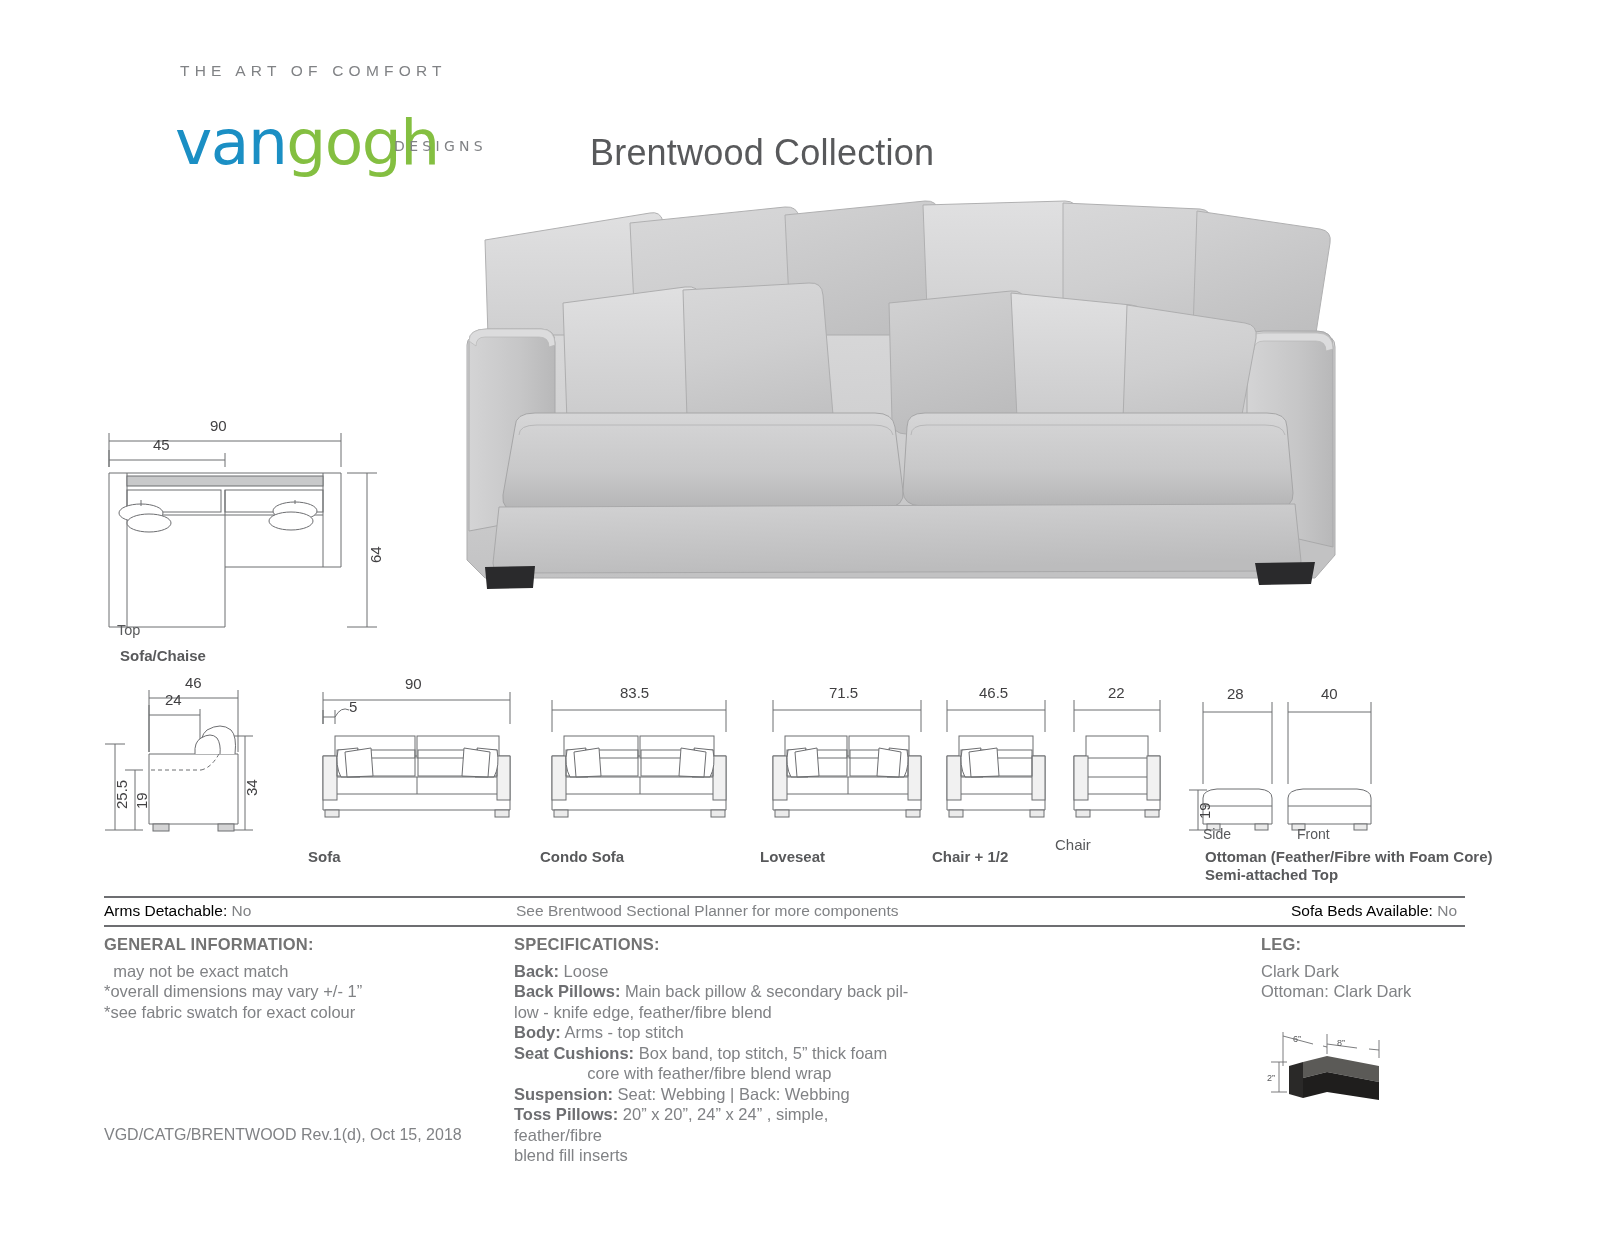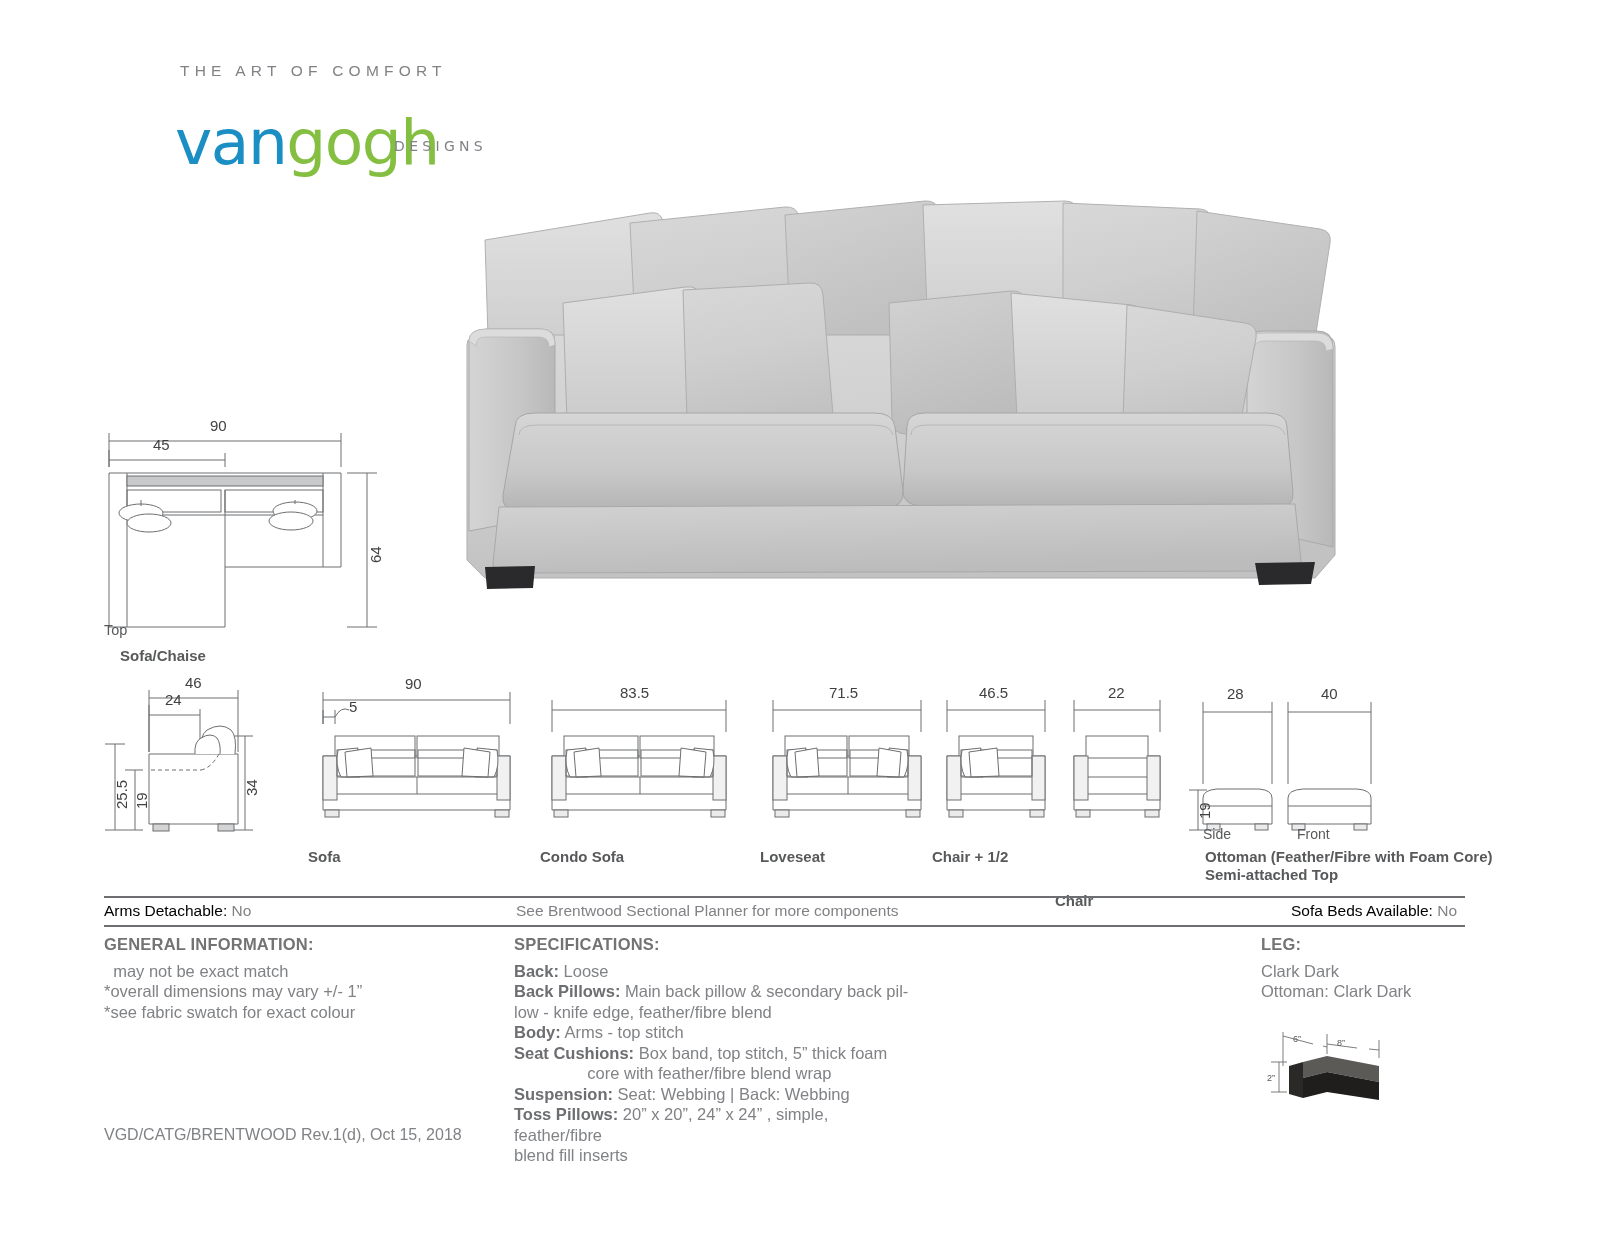--- a/index.html
+++ b/index.html
@@ -77,20 +77,21 @@
 <div class="page">
 
   <div class="logo">
     <div class="logo-tag">THE ART OF COMFORT</div>
     <div class="logo-word" style="position:relative;margin-top:33px;">
       <span class="logo-van">van</span><span class="logo-gogh">gogh</span>
       <span class="logo-designs">DESIGNS</span>
     </div>
   </div>
 
+  <div class="collection-title">Brentwood Collection</div>
 
   <div class="hero">
     <svg width="930" height="410" viewBox="0 0 930 410">
       <defs>
         <linearGradient id="fab" x1="0" y1="0" x2="0.2" y2="1">
           <stop offset="0%" stop-color="#d8d8d9"></stop>
           <stop offset="50%" stop-color="#cfcfd0"></stop>
           <stop offset="100%" stop-color="#c2c2c3"></stop>
         </linearGradient>
         <linearGradient id="fab2" x1="0" y1="0" x2="0.3" y2="1">
@@ -185,21 +186,21 @@
         <line x1="200" y1="95" x2="200" y2="99"></line>
 
         <line x1="130" y1="85" x2="130" y2="162"></line>
         <line x1="32" y1="162" x2="32" y2="222"></line>
       </g>
     </svg>
     <div class="dim-label" style="left:115px; top:12px;">90</div>
     <div class="dim-label" style="left:58px; top:31px;">45</div>
     <div class="dim-label vert" style="left:272px; top:158px;">64</div>
   </div>
-  <div class="cap" style="left:104px; top:622px; font-size:14.5px;">Top</div>
+  <div class="cap" style="left:117px; top:622px; font-size:14.5px;">Top</div>
   <div class="cap cap-bold" style="left:120px; top:647px;">Sofa/Chaise</div>
 
   <div style="position:absolute; left:95px; top:672px; width:200px; height:160px;">
     <svg width="200" height="160" viewBox="0 0 200 160">
       <g class="ln" stroke-width="1">
 
         <line x1="54" y1="18" x2="54" y2="80"></line>
         <line x1="143" y1="18" x2="143" y2="80"></line>
         <line x1="54" y1="26" x2="143" y2="26"></line>
 
@@ -369,21 +370,21 @@
         <rect x="14" y="84" width="14" height="44" fill="#f1f1f1"></rect>
         <rect x="87" y="84" width="13" height="44" fill="#f1f1f1"></rect>
         <line x1="28" y1="105" x2="87" y2="105"></line>
         <line x1="28" y1="122" x2="87" y2="122"></line>
         <rect x="16" y="138" width="14" height="7" fill="#ebebeb"></rect>
         <rect x="85" y="138" width="14" height="7" fill="#ebebeb"></rect>
       </g>
     </svg>
     <div class="dim-label" style="left:48px; top:12px;">22</div>
   </div>
-  <div class="cap" style="left:1055px; top:892px; font-weight:bold;text-align:right;">Chair</div>
+  <div class="cap" style="left:1055px; top:836px; font-weight:normal;text-align:right;">Chair</div>
 
   <div style="position:absolute; left:1185px; top:672px; width:250px; height:170px;">
     <svg width="250" height="170" viewBox="0 0 250 170">
       <g class="ln" stroke-width="1">
 
         <line x1="18" y1="30" x2="18" y2="112"></line>
         <line x1="87" y1="30" x2="87" y2="112"></line>
         <line x1="18" y1="40" x2="87" y2="40"></line>
 
         <line x1="103" y1="30" x2="103" y2="112"></line>

